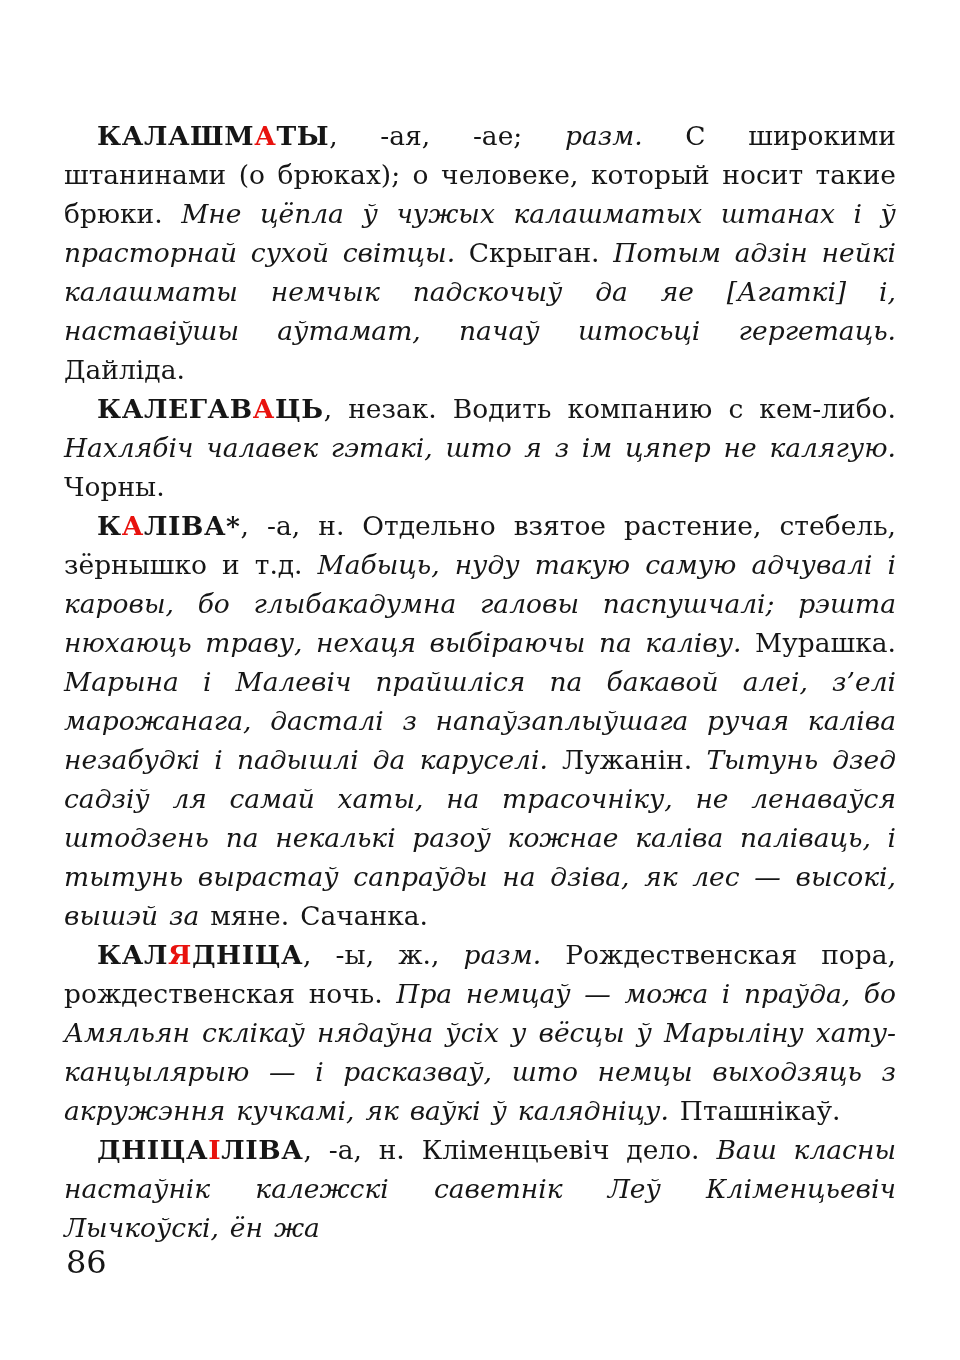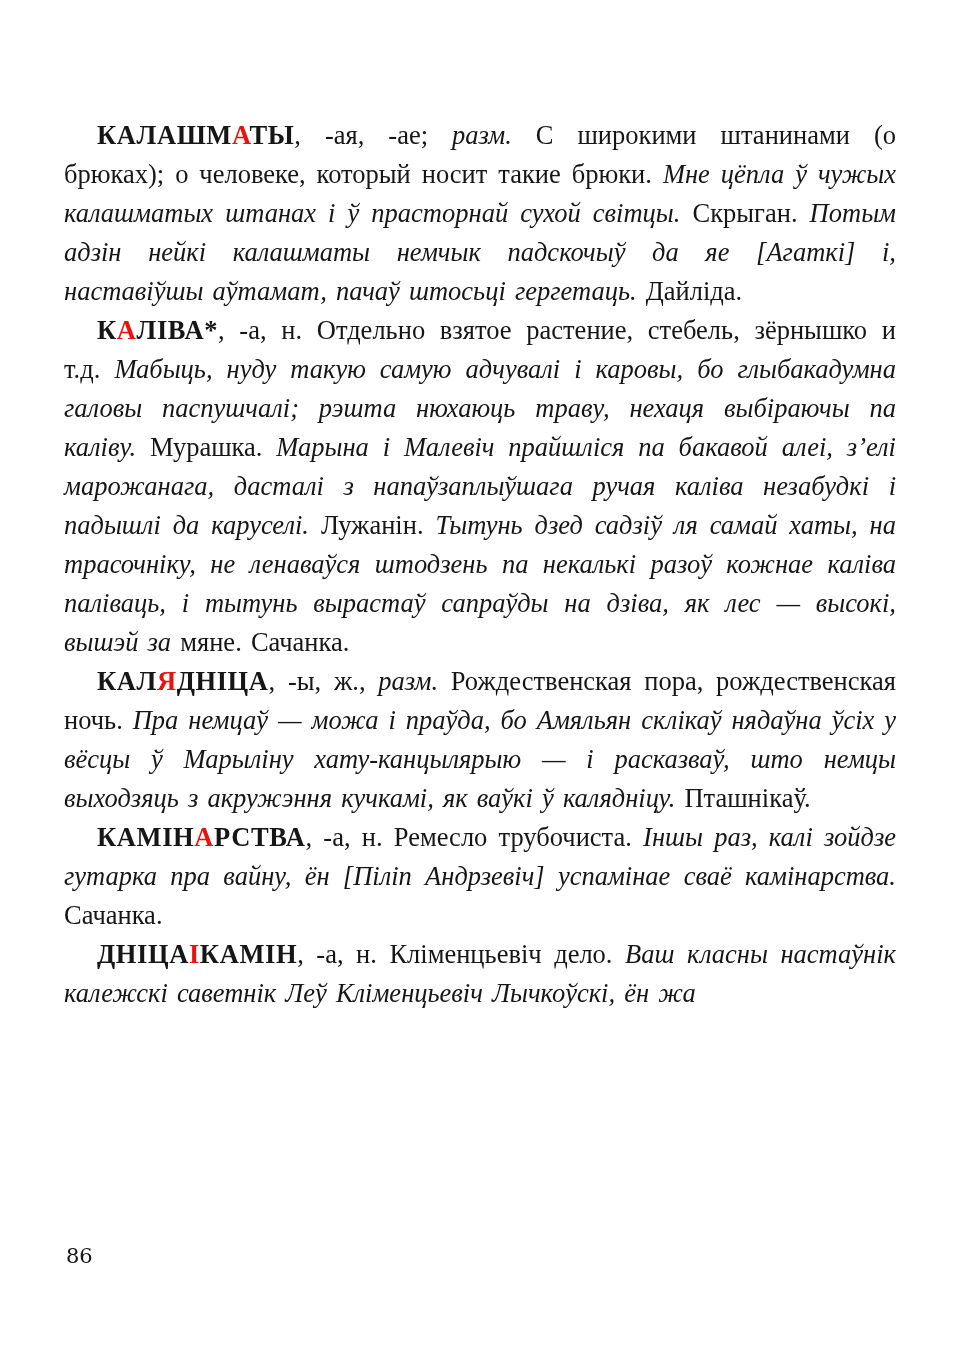--- a/index.html
+++ b/index.html
@@ -16,40 +16,39 @@
     left: 64px; top: 116px;
     width: 832px;
   }
   .entry {
     margin: 0;
     text-align: justify;
     text-indent: 33px;
     font-size: 26.5px;
     line-height: 39px;
     word-spacing: 2.5px;
-    font-family: Liberation Serif, serif;
   }
   .headword {
     font-weight: bold;
     letter-spacing: 0.6px;
   }
   .accent { color: var(--accent-color, #e8120e); }
   .italic { font-style: italic; }
   .roman  { font-style: normal; }
   .page-number {
     position: absolute;
     left: 66px; top: 1246px;
-    font-size: 21px;
+    font-size: 32px;
     line-height: 1;
   }
 </style>
 </head>
 <body style="--accent-color: #e8120e; color: rgb(22, 22, 22); background: rgb(255, 255, 255);">
 
 <div class="text-block" id="entries-root">
     <p class="entry"><span class="headword"><span>КАЛАШМ</span><span class="accent">А</span><span>ТЫ</span></span><span class="roman">, -ая, -ае; </span><span class="italic">разм.</span><span class="roman"> С широкими штанинами (о брюках); о человеке, который носит такие брюки. </span><span class="italic">Мне цёпла ў чужых калашматых штанах і ў прасторнай сухой світцы.</span><span class="roman"> Скрыган. </span><span class="italic">Потым адзін нейкі калашматы немчык падскочыў да яе [Агаткі] і, наставіўшы аўтамат, пачаў штосьці гергетаць.</span><span class="roman"> Дайліда.</span></p>
+    <p class="entry"><span class="headword"><span>КАЛЕГАВ</span><span class="accent">А</span><span>ЦЬ</span></span><span class="roman">, незак. Водить компанию с кем-либо. </span><span class="italic">Нахлябіч чалавек гэтакі, што я з ім цяпер не калягую.</span><span class="roman"> Чорны.</span></p>
     <p class="entry"><span class="headword"><span>К</span><span class="accent">А</span><span>ЛІВА*</span></span><span class="roman">, -а, н. Отдельно взятое растение, стебель, зёрнышко и т.д. </span><span class="italic">Мабыць, нуду такую самую адчувалі і каровы, бо глыбакадумна галовы паспушчалі; рэшта нюхаюць траву, нехаця выбіраючы па каліву.</span><span class="roman"> Мурашка. </span><span class="italic">Марына і Малевіч прайшліся па бакавой алеі, з’елі марожанага, дасталі з напаўзаплыўшага ручая каліва незабудкі і падышлі да каруселі.</span><span class="roman"> Лужанін. </span><span class="italic">Тытунь дзед садзіў ля самай хаты, на трасочніку, не ленаваўся штодзень па некалькі разоў кожнае каліва паліваць, і тытунь вырастаў сапраўды на дзіва, як лес — высокі, вышэй за</span><span class="roman"> мяне. Сачанка.</span></p>
     <p class="entry"><span class="headword"><span>КАЛ</span><span class="accent">Я</span><span>ДНІЦА</span></span><span class="roman">, -ы, ж., </span><span class="italic">разм.</span><span class="roman"> Рождественская пора, рождественская ночь. </span><span class="italic">Пра немцаў — можа і праўда, бо Амяльян склікаў нядаўна ўсіх у вёсцы ў Марыліну хату-канцылярыю — і расказваў, што немцы выходзяць з акружэння кучкамі, як ваўкі ў калядніцу.</span><span class="roman"> Пташнікаў.</span></p>
-    <p class="entry"><span class="headword"><span>КАМІН</span><span class="accent">А</span><span>РСТВА</span></span><span class="roman">, -а, н. Ремесло трубочиста. </span><span class="italic">Іншы раз, калі зойдзе гутарка пра вайну, ён [Піліп Андрзевіч] успамінае сваё камінарства.</span><span class="roman"> Сачанка.</span></p>
-    <p class="entry"><span class="headword"><span>ДНІЦА</span><span class="accent">І</span><span>КАМІН</span></span><span class="roman">, -а, н. Кліменцьевіч дело. </span><span class="italic">Ваш класны настаўнік калежскі саветнік Леў Кліменцьевіч Лычкоўскі, ён жа</span></p>
+    <p class="entry"><span class="headword"><span>ДНІЦА</span><span class="accent">І</span><span>ЛІВА</span></span><span class="roman">, -а, н. Кліменцьевіч дело. </span><span class="italic">Ваш класны настаўнік калежскі саветнік Леў Кліменцьевіч Лычкоўскі, ён жа</span></p>
   </div>
 
 <div class="page-number">86</div>
 
 </body></html>

